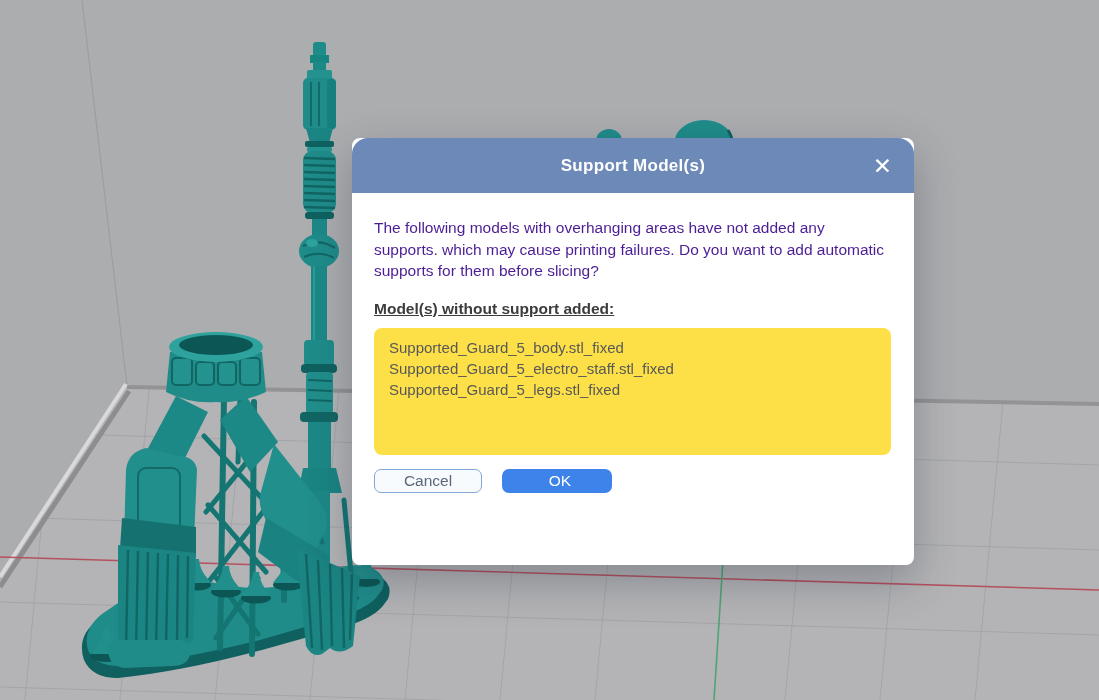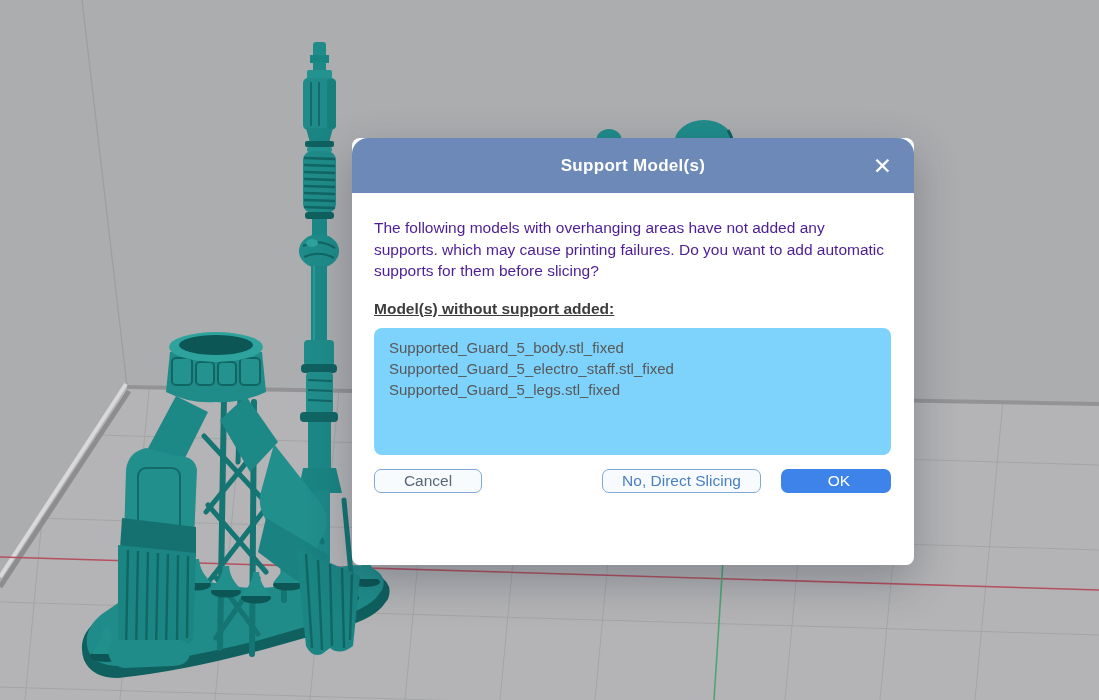--- a/index.html
+++ b/index.html
@@ -22,21 +22,21 @@
   .dialog-title { color:#ffffff; font-size:17px; font-weight:700; letter-spacing:.3px; }
   .close-btn {
     position:absolute; right:14px; top:50%; transform:translateY(-50%);
     background:none; border:none; color:#ffffff; font-size:23px; line-height:1;
     padding:4px 8px; cursor:pointer; font-family:inherit;
   }
   .dialog-body { padding:24px 23px 0 22px; }
   .message { font-size:15.5px; line-height:21.5px; color:#4c1d95; }
   .list-label { margin-top:18px; font-size:15.5px; font-weight:700; color:#3c3c3e;text-decoration:underline; }
   .file-list {
-    margin-top:10px; height:127px; background:#7dd3fc; border-radius:8px;
+    margin-top:10px; height:127px; background:#fde047; border-radius:8px;
     padding:9px 15px; overflow:hidden;
   }
   .file-item { font-size:15px; line-height:21px; color:#58585a; white-space:nowrap; }
   .checkbox-row { margin-top:19px; display:flex; align-items:center; gap:9px; }
   .checkbox {
     width:18px; height:18px; border:1.5px solid #cfcfd1; border-radius:5px;
     background:#ffffff; flex:none; cursor:pointer;
   }
   .checkbox-label { font-size:15.5px; color:#4d4d4f; }
   .footer { margin-top:14px; display:flex; align-items:center; }
@@ -250,19 +250,18 @@
 
       <div class="file-list">
         <div class="file-item">Supported_Guard_5_body.stl_fixed</div>
         <div class="file-item">Supported_Guard_5_electro_staff.stl_fixed</div>
         <div class="file-item">Supported_Guard_5_legs.stl_fixed</div>
       </div>
 
 
       <div class="footer">
         <button class="btn btn-outline btn-cancel">Cancel</button>
-        <button class="btn btn-outline btn-no">No, Direct Slicing</button>
         <button class="btn btn-ok">OK</button>
       </div>
     </div>
   </div>
 
 </div>
 
 </body></html>

